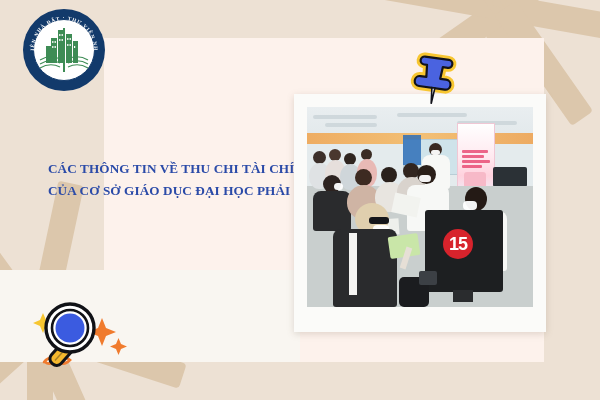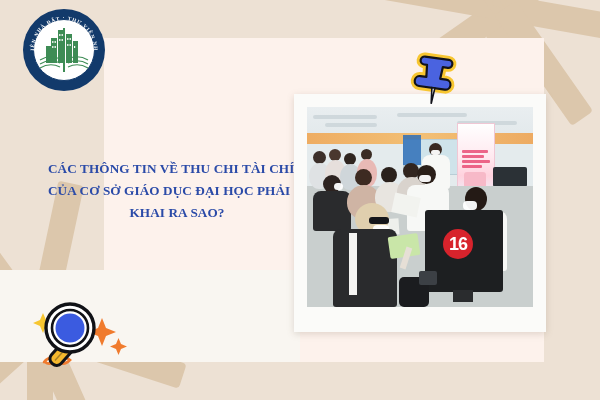--- a/index.html
+++ b/index.html
@@ -215,21 +215,20 @@
         <path d="M18,52 q10,-6 20,-1 M18,56 q10,-6 20,-1 M18,60 q10,-6 20,-1"></path>
         <path d="M66,52 q-10,-6 -20,-1 M66,56 q-10,-6 -20,-1 M66,60 q-10,-6 -20,-1"></path>
       </g>
       <rect x="41" y="20" width="2" height="44" fill="#3E8C55"></rect>
     </svg>
   </div>
 
   <div id="headline">
     <span class="ln">CÁC THÔNG TIN VỀ THU CHI TÀI CHÍNH</span>
     <span class="ln">CỦA CƠ SỞ GIÁO DỤC ĐẠI HỌC PHẢI CÔNG</span>
-    <span class="ln">KHAI RA SAO?</span>
   </div>
 
   <div id="photo-card">
     <div id="photo-inner">
       <div class="ph" id="ceiling"></div>
       <div class="ph ceilbar" style="left:6px;  top:8px;  width:64px;"></div>
       <div class="ph ceilbar" style="left:18px; top:16px; width:52px;"></div>
       <div class="ph ceilbar" style="left:90px; top:6px;  width:70px;"></div>
       <div class="ph ceilbar" style="left:150px;top:14px; width:60px;"></div>
       <div class="ph" id="wallband"></div>
@@ -284,21 +283,21 @@
       <div class="ph head" style="left:48px; top:96px; width:34px; height:32px; background:#e0cfae;"></div>
       <div class="ph" style="left:62px; top:110px; width:20px; height:7px; background:#15161a; border-radius:3px;"></div>
       <div class="ph mask" style="left:66px; top:118px; width:16px; height:11px;"></div>
       <div class="ph shirtB" style="left:26px; top:122px; width:64px; height:78px;"></div>
       <div class="ph" style="left:42px; top:126px; width:8px; height:62px; background:#f4f4f2;"></div>
       <div class="ph" id="papers"></div>
       <div class="ph" style="left:96px; top:140px; width:6px; height:22px; background:#e6dfd6; transform:rotate(18deg);"></div>
 
       <div class="ph" id="monitor"></div>
       <div class="ph" id="monitorStand"></div>
-      <div id="badge11">16</div>
+      <div id="badge11">15</div>
 
       <div class="ph" style="left:92px; top:170px; width:30px; height:30px; background:#1b1c1f; border-radius:5px;"></div>
       <div class="ph" style="left:112px;top:164px; width:18px; height:14px; background:#3c4045; border-radius:2px;"></div>
     </div>
   </div>
 
   <div id="pushpin">
     <svg viewBox="0 0 56 60" xmlns="http://www.w3.org/2000/svg">
       <g transform="rotate(8 28 30)">
         <path d="M16,8 h24 a4,4 0 0 1 0,8 h-5 l-1,12 h6 a5,5 0 0 1 0,10 h-26 a5,5 0 0 1 0,-10 h6 l-1,-12 h-3 a4,4 0 0 1 0,-8 z" fill="#F7C631" stroke="#F7C631" stroke-width="8" stroke-linejoin="round"></path>

